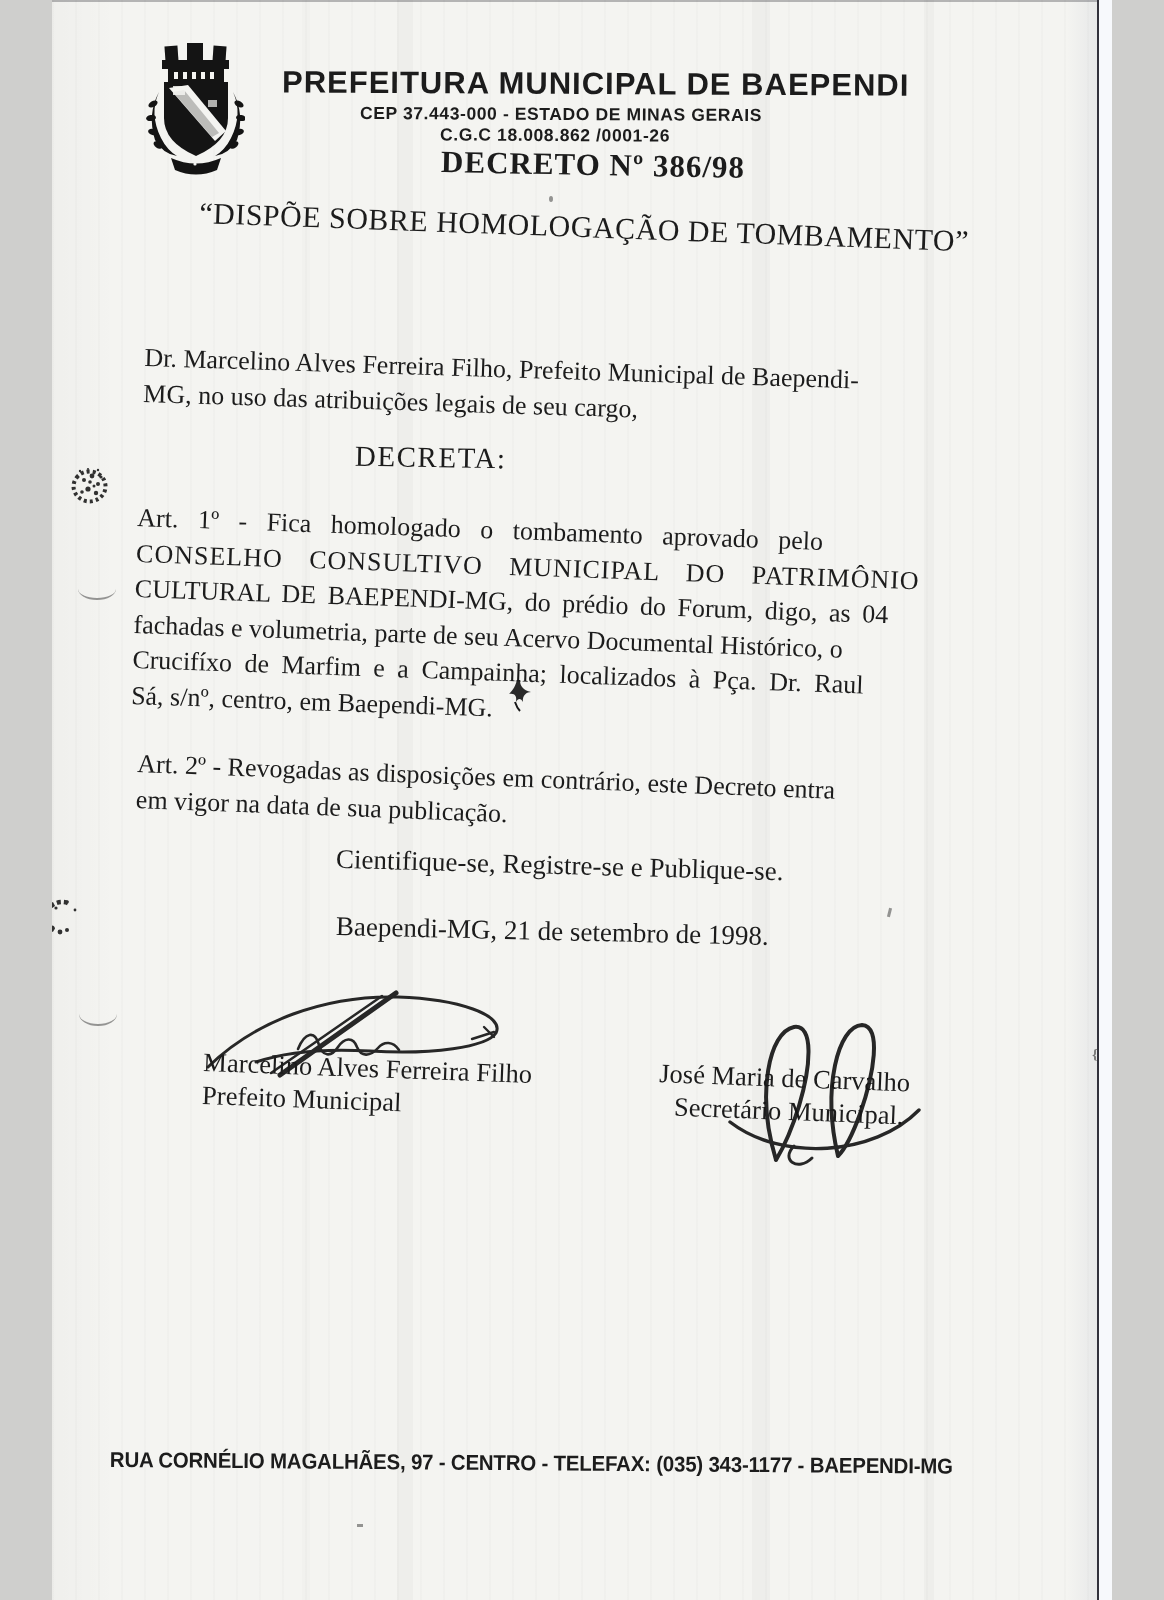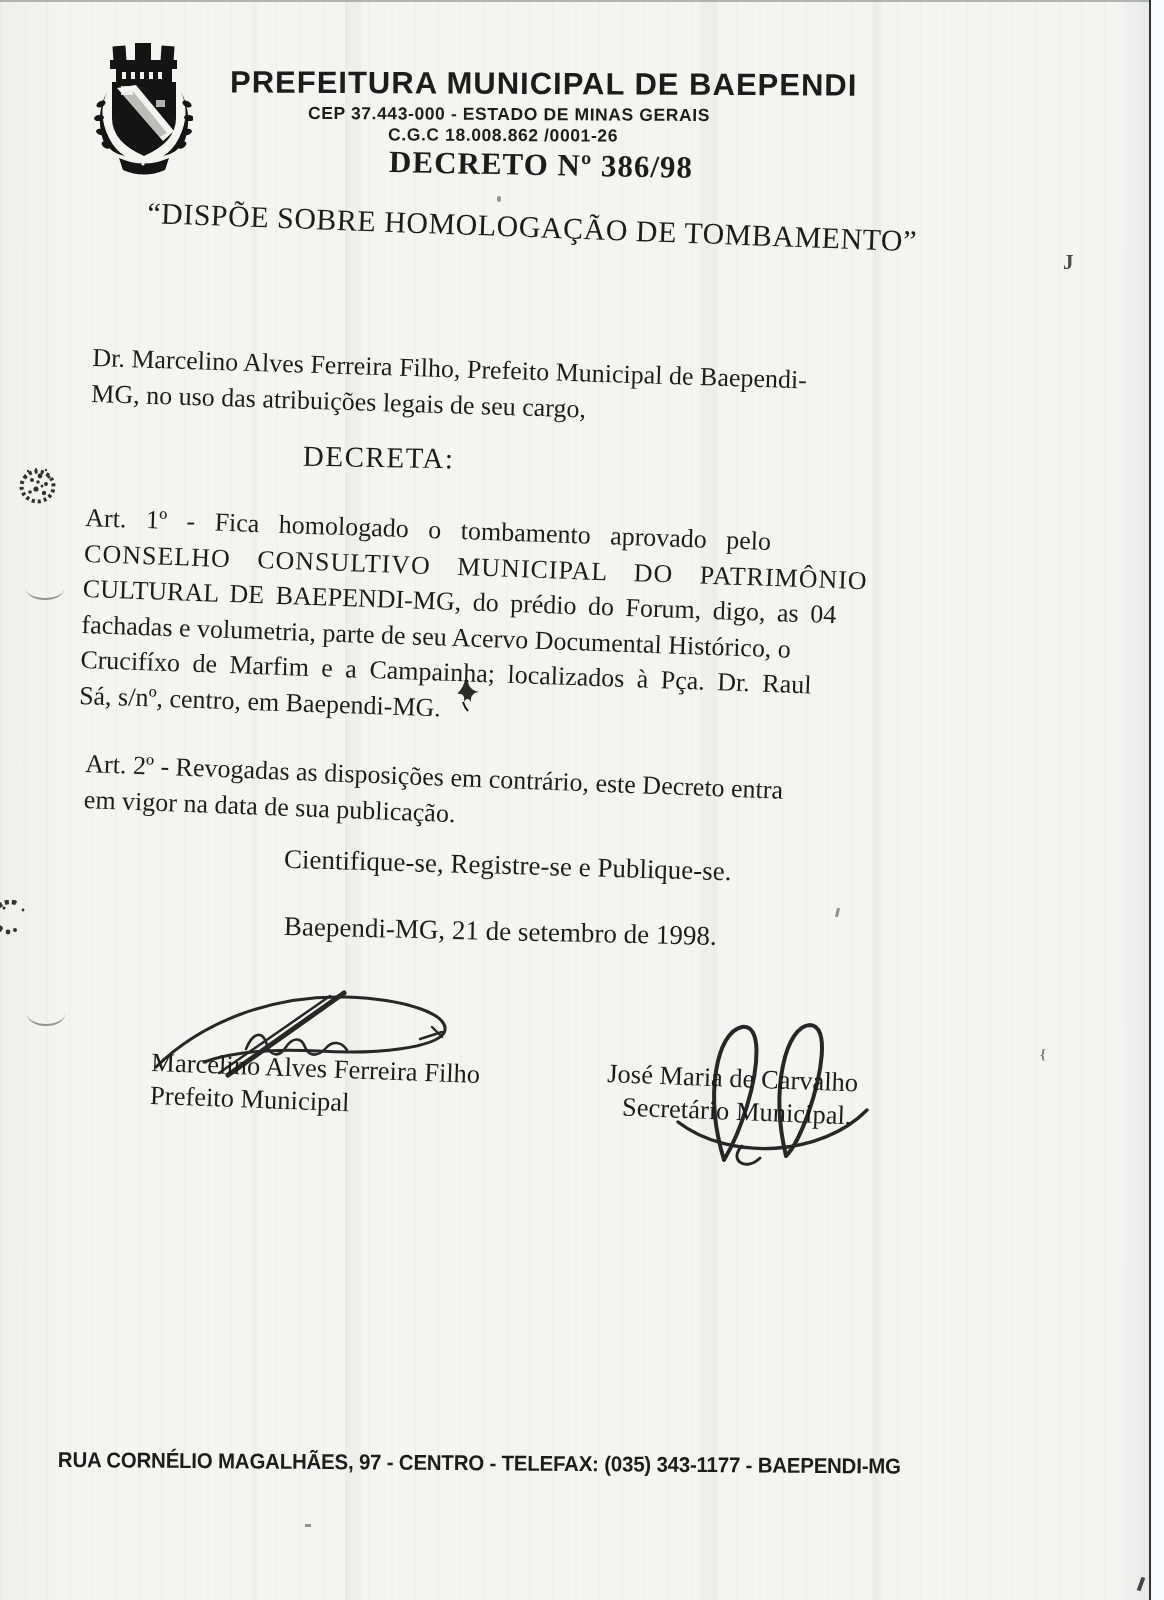--- a/index.html
+++ b/index.html
@@ -1,17 +1,17 @@
 <!DOCTYPE html>
 <html><head>
 <meta charset="utf-8">
 <style>
   html,body{margin:0;padding:0;background:#cfcfcd;}
   .page{
-    position:relative;width:1164px;height:1600px;margin:0 auto;
+    position:relative;width:1060px;height:1600px;margin:0 auto;
     background:#f4f4f1;overflow:hidden;
     font-family:"Liberation Serif","DejaVu Serif",serif;color:#1c1c1c;
   }
   
   .page::before{
     content:"";position:absolute;inset:0;pointer-events:none;
     background:
       repeating-linear-gradient(90deg, rgba(0,0,0,0.016) 0 2px, rgba(0,0,0,0) 2px 23px),
       linear-gradient(90deg, rgba(0,0,0,0.02), rgba(0,0,0,0) 6%);
   }

